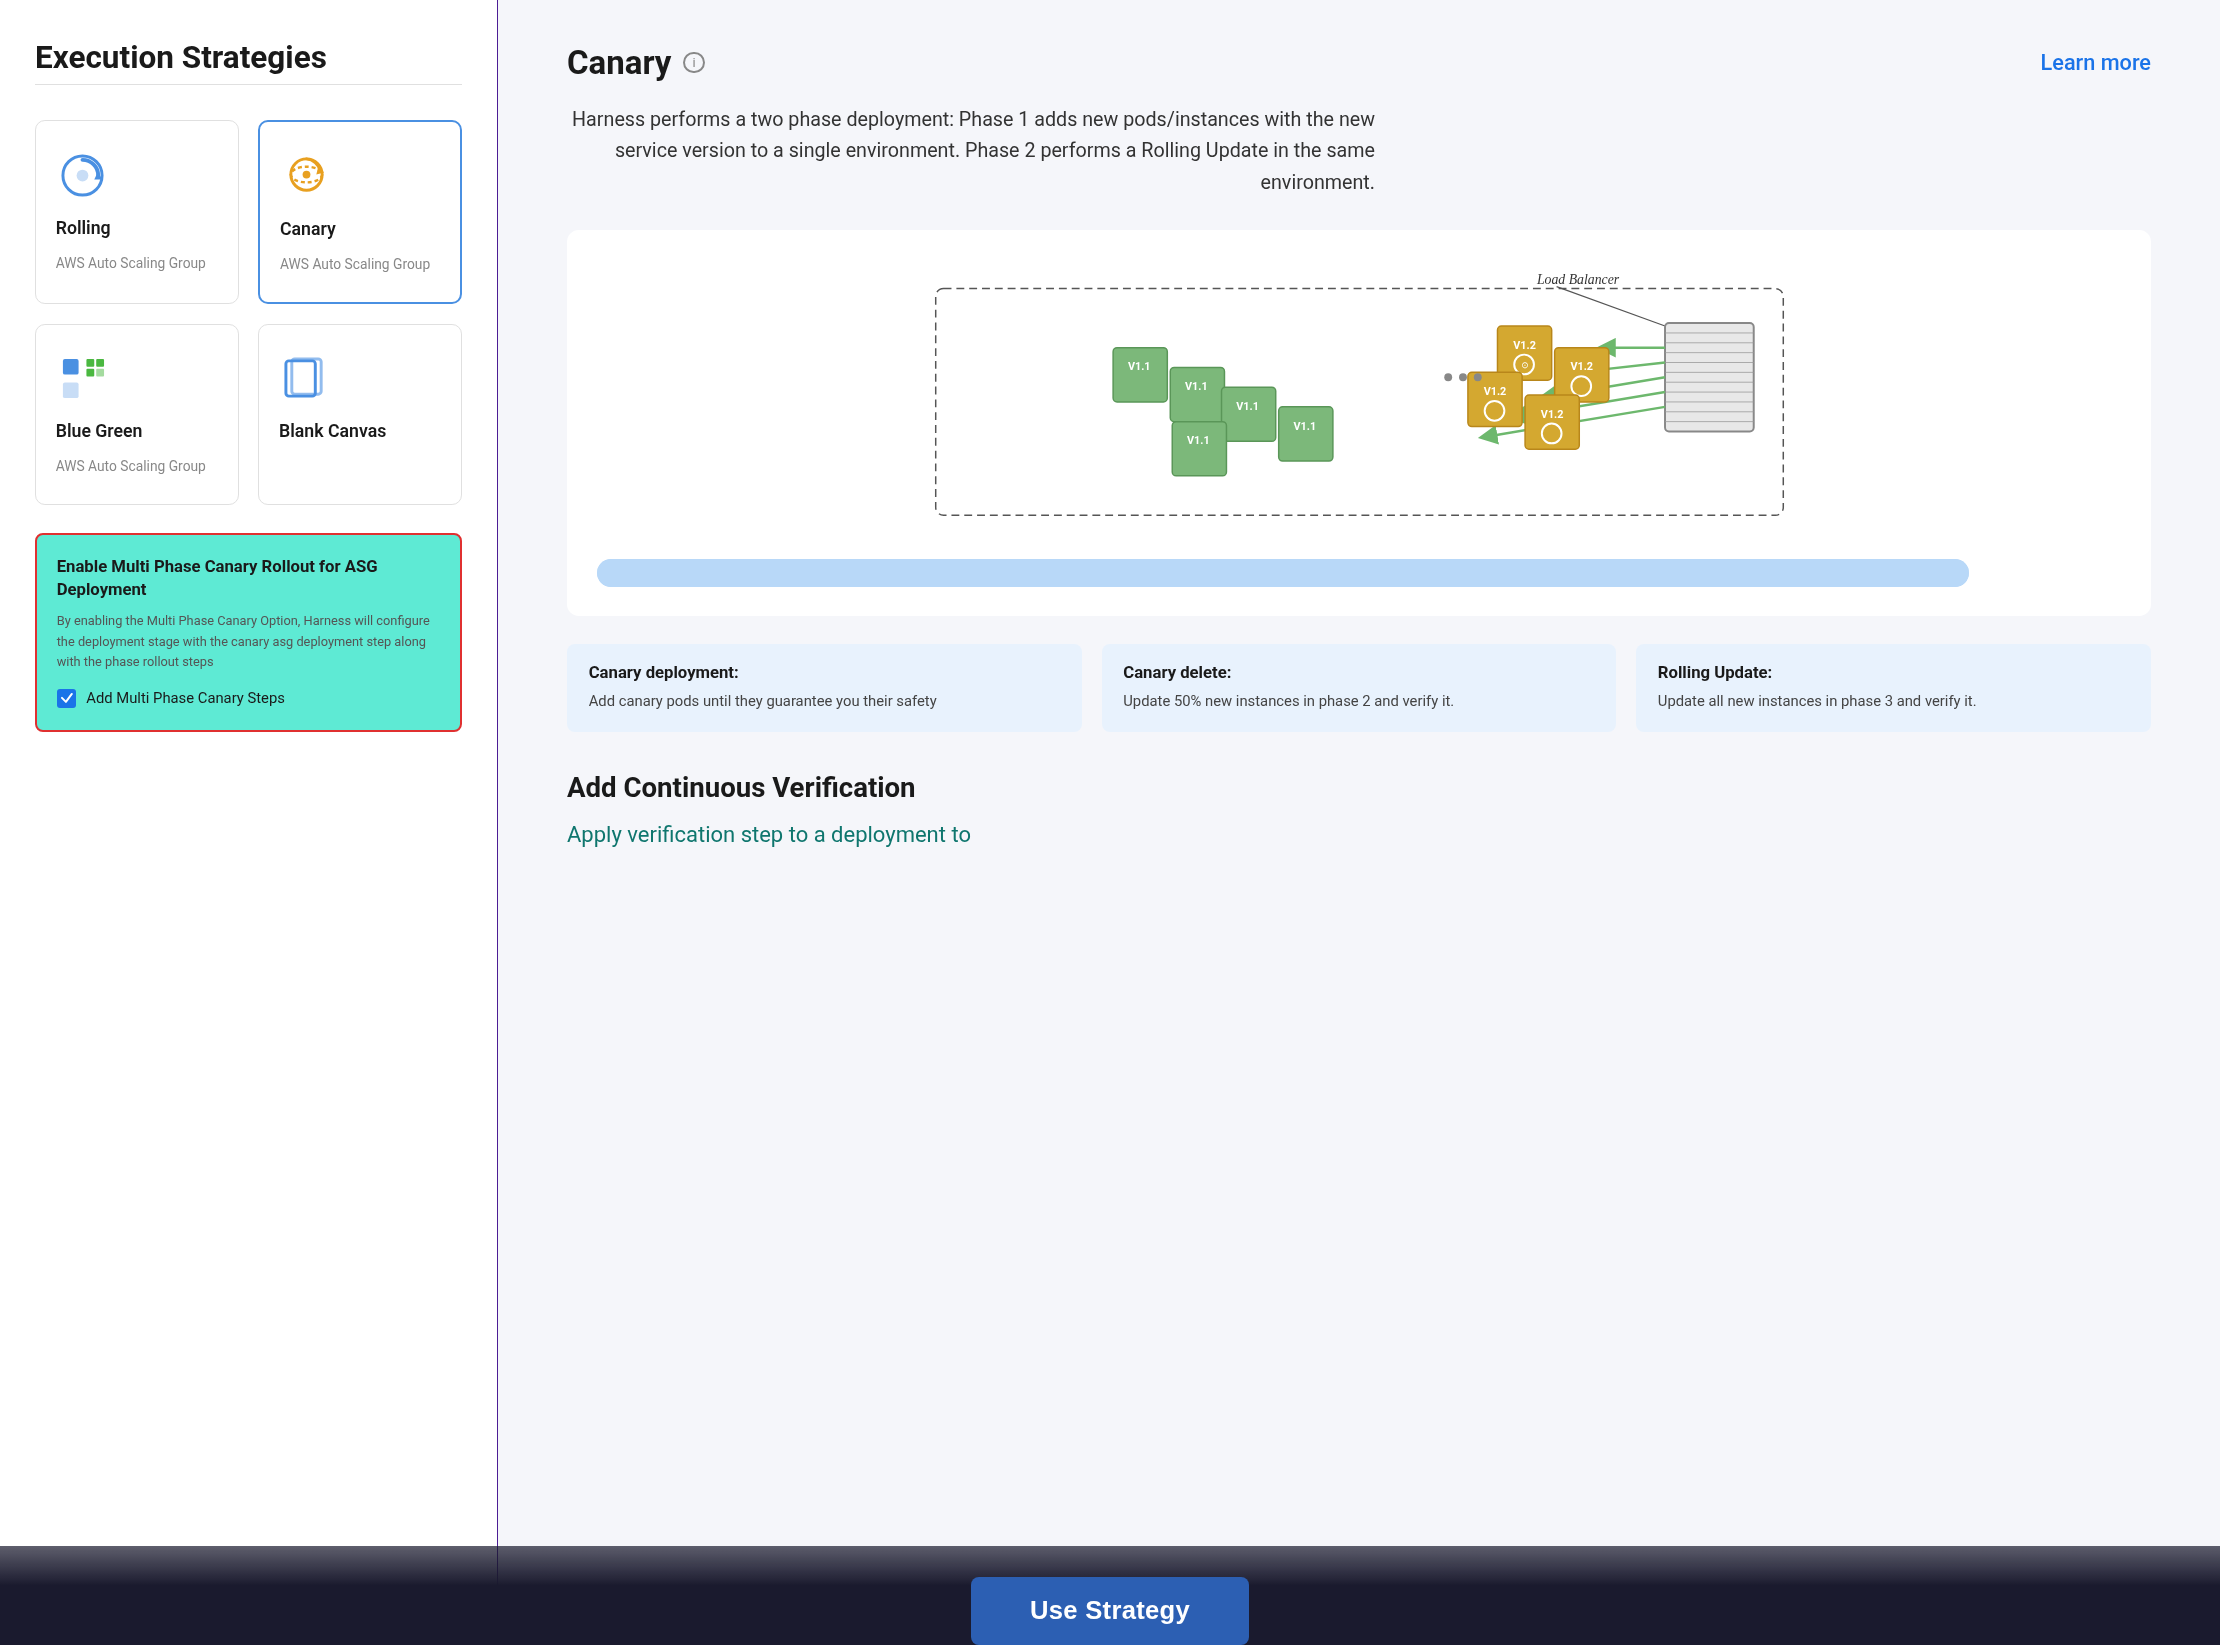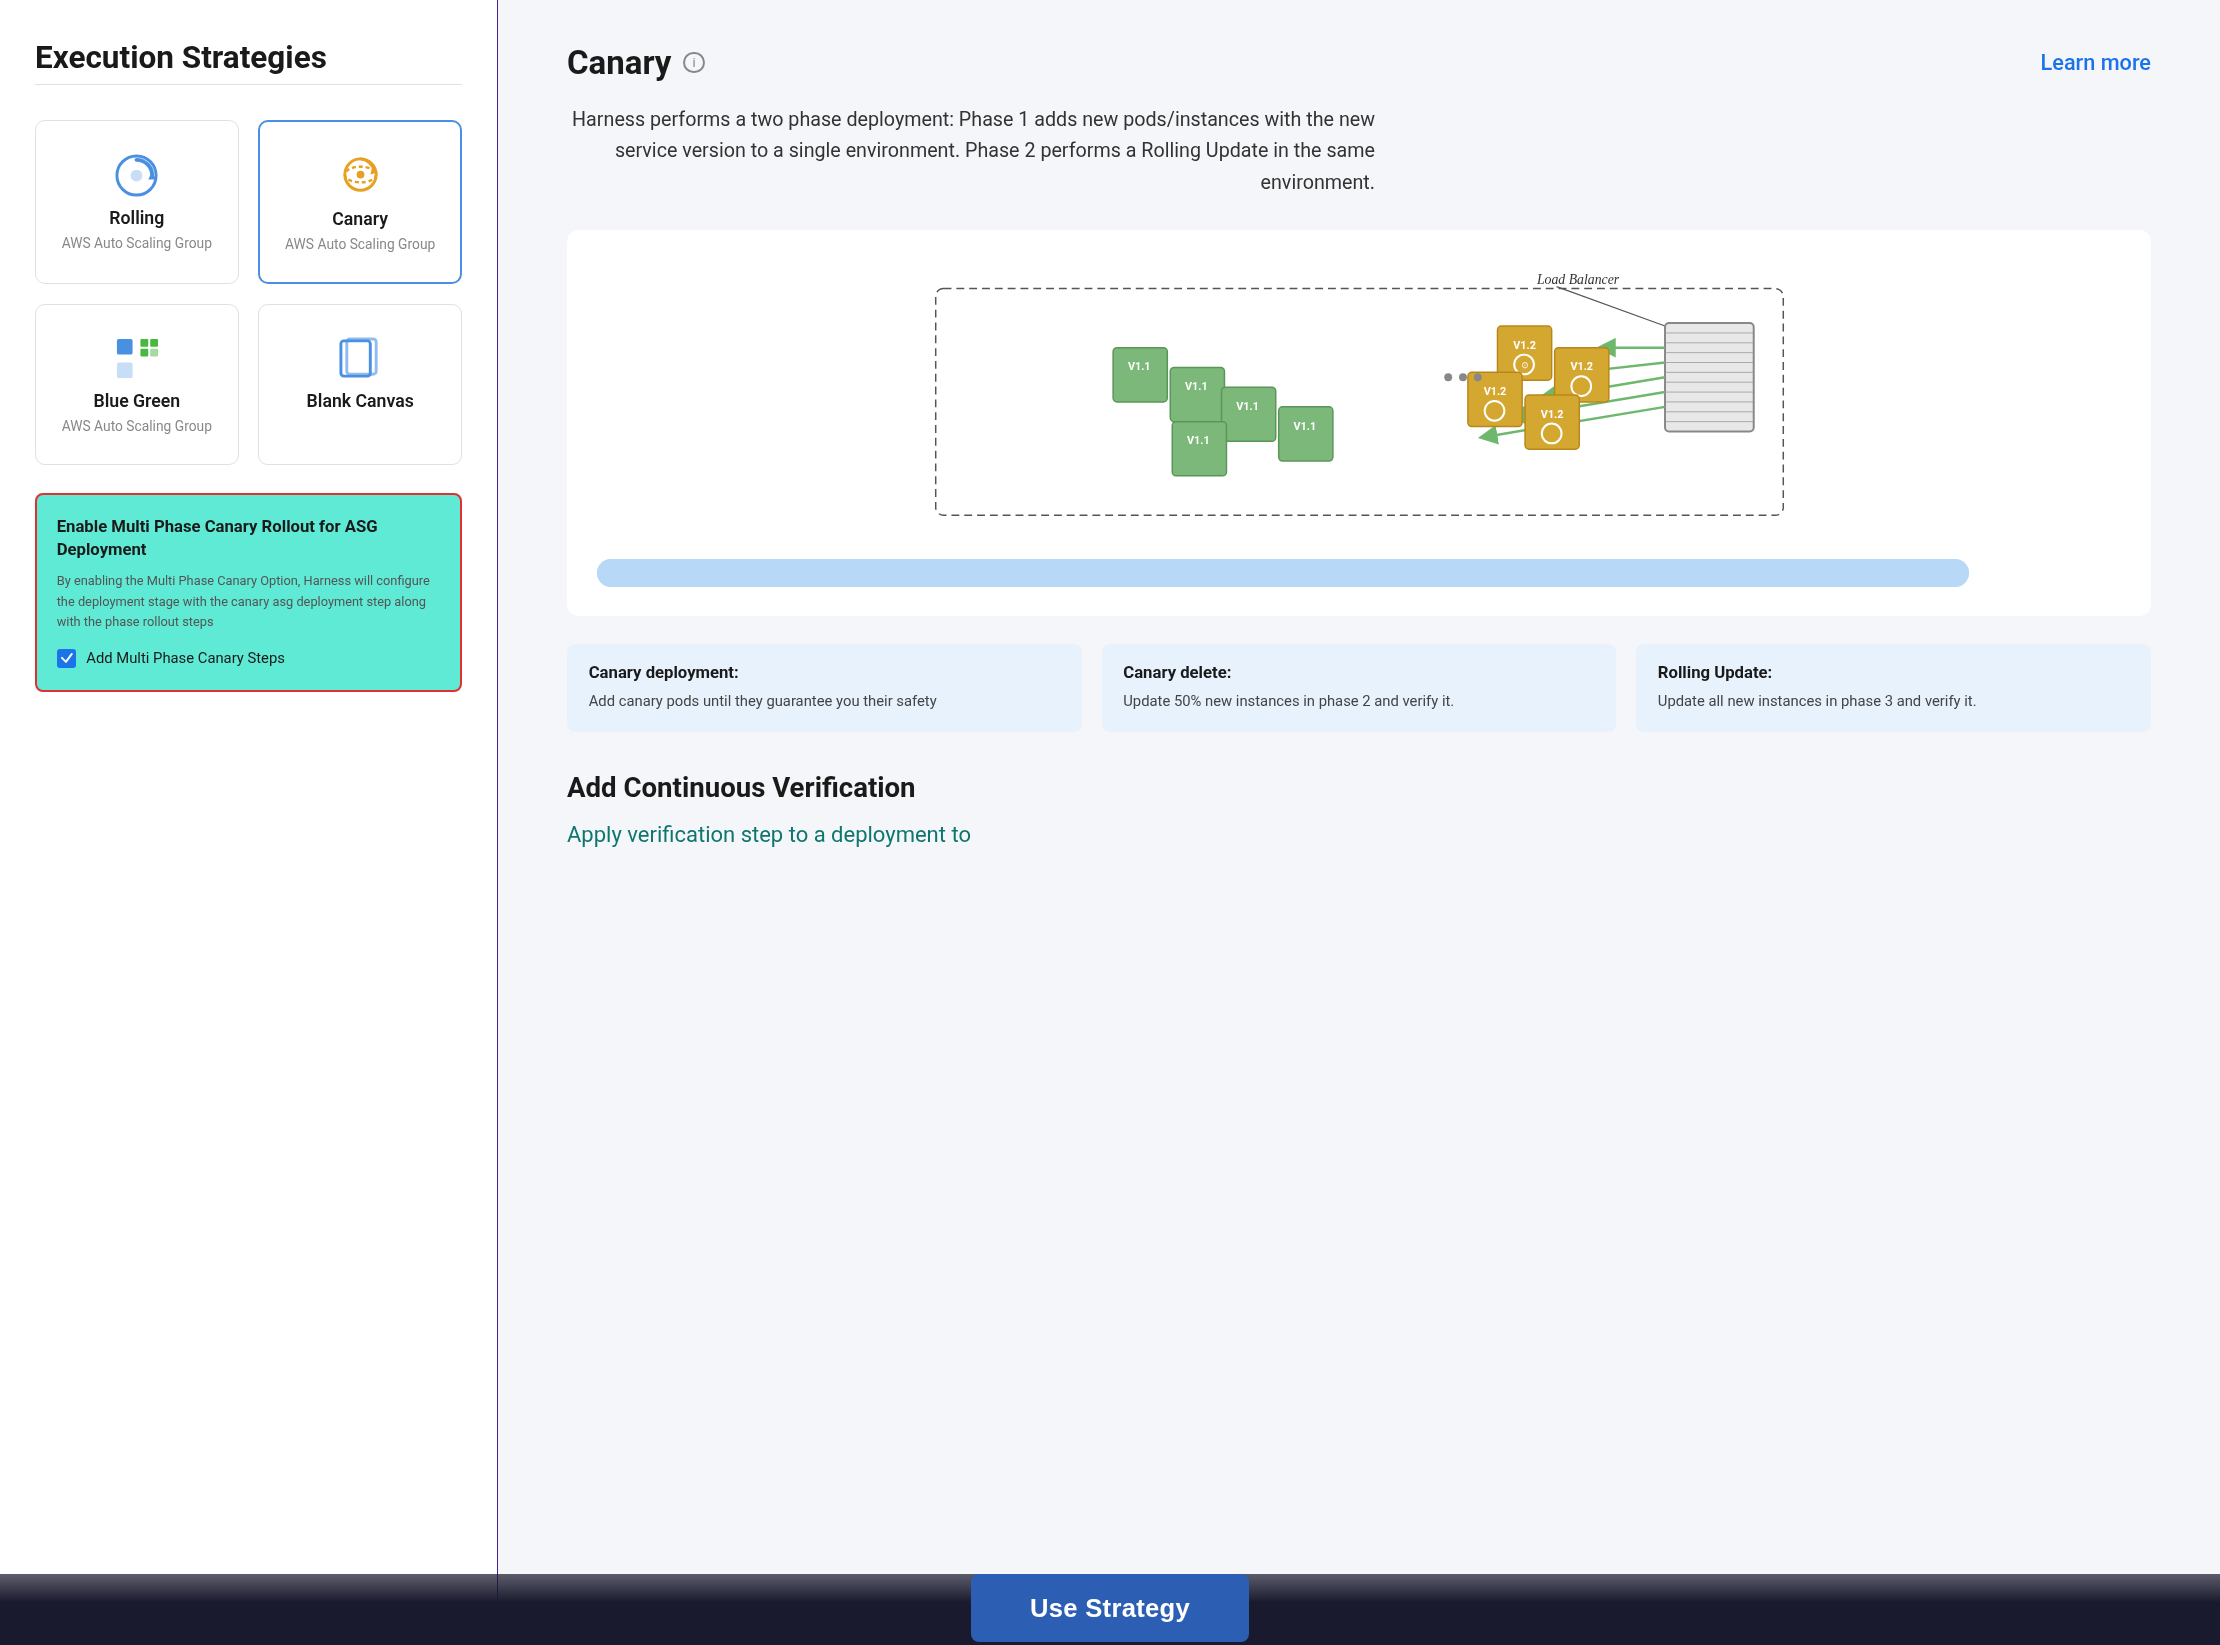--- a/index.html
+++ b/index.html
@@ -42,22 +42,22 @@
       grid-template-columns: 1fr 1fr;
       gap: 19.7px;
     }
 
     .strategy-card {
       border: 1.5px solid #e0e0e0;
       border-radius: 9.9px;
       padding: 27.6px 19.7px;
       display: flex;
       flex-direction: column;
-      align-items: center;
-      gap: 6px;
+      align-items: flex-start;
+      gap: 16px;
       cursor: pointer;
       background: #fff;
       transition: border-color 0.2s;
     }
 
     .strategy-card.selected {
       border: 2px solid #4a90e2;
       background: #fff;
     }
 
@@ -296,24 +296,24 @@
       line-height: 1.5;
       margin-bottom: 16px;
     }
 
     
     .bottom-bar {
       position: fixed;
       bottom: 0;
       left: 0;
       right: 0;
-      height: 71px;
+      height: 99px;
       background: linear-gradient(to top, #1a1a2e 60%, rgba(26,26,46,0.7));
       display: flex;
-      align-items: flex-start;
+      align-items: flex-end;
       justify-content: center;
       z-index: 100;
     }
 
     .use-strategy-btn {
       background: #2c5fb3;
       color: #fff;
       border: none;
       border-radius: 7.9px;
       padding: 19.7px 59px;

